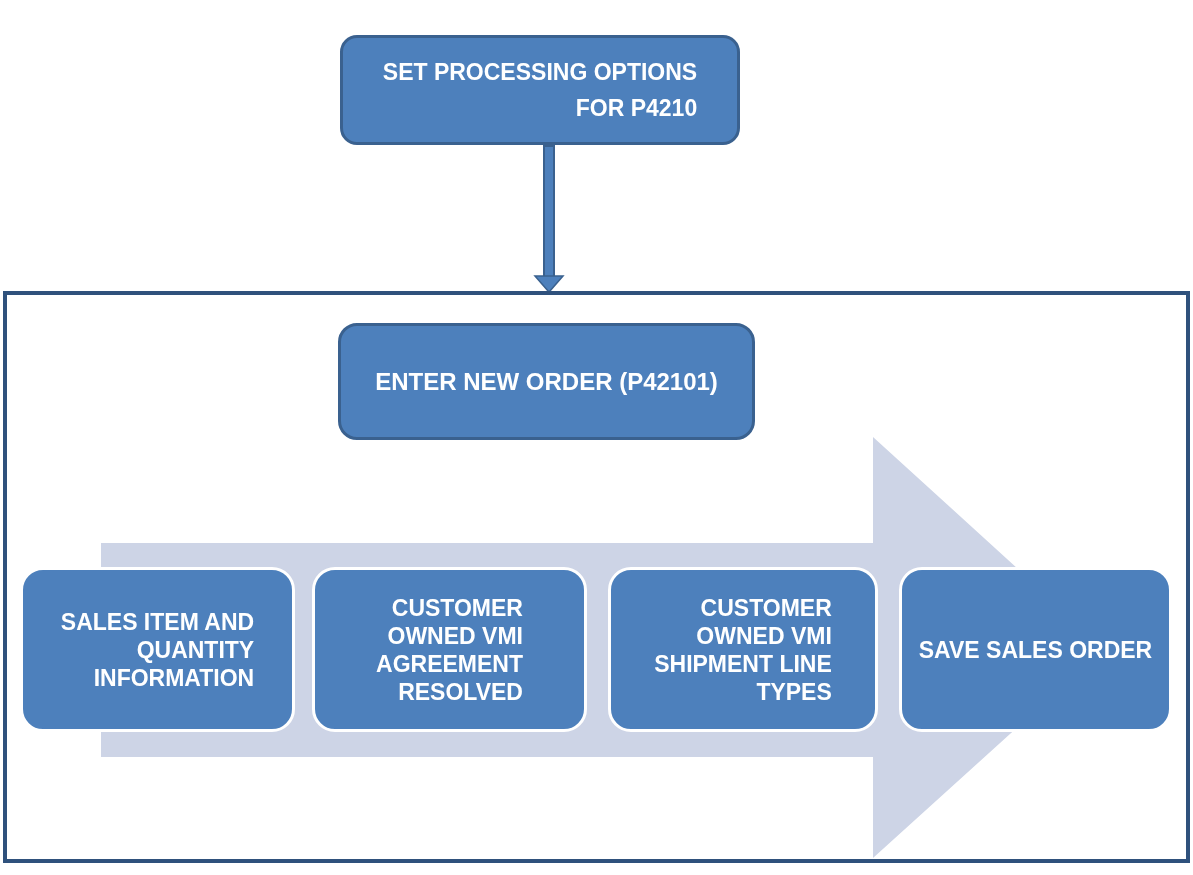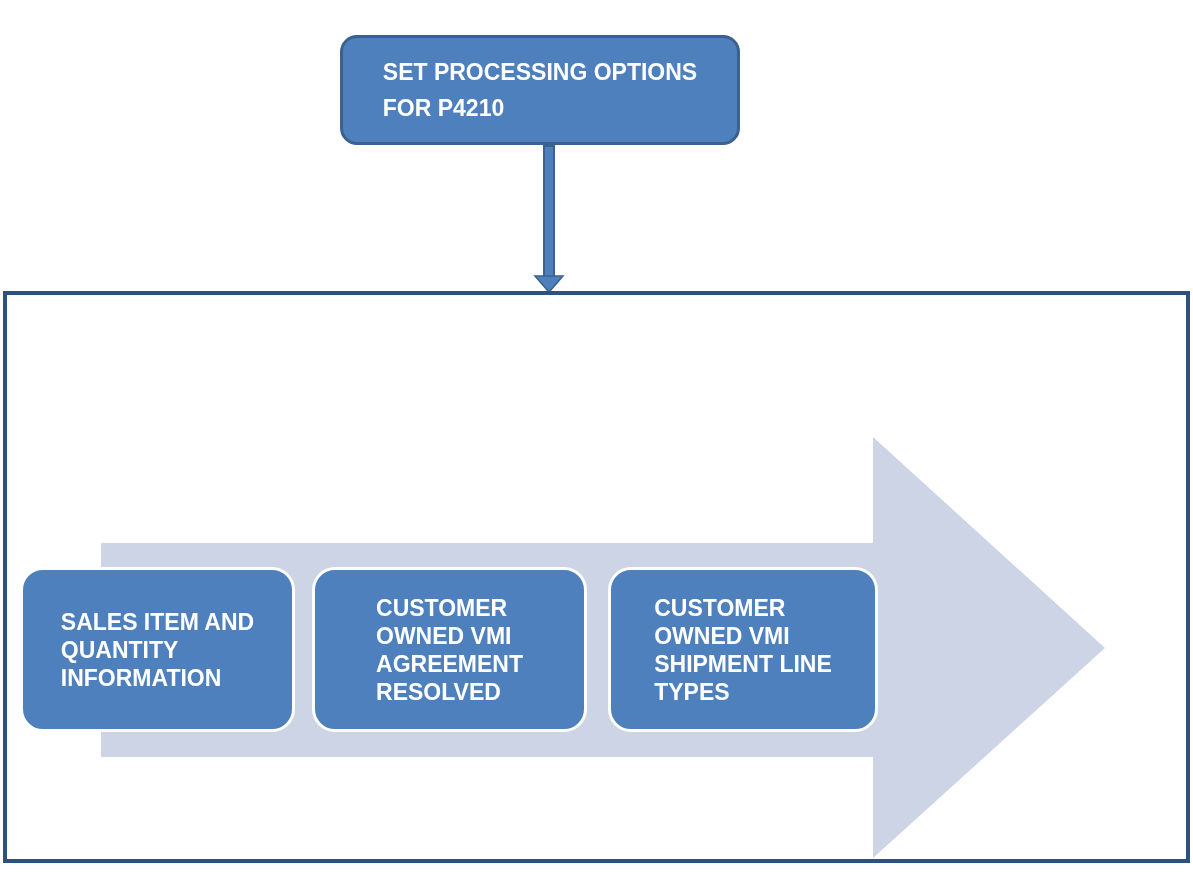--- a/index.html
+++ b/index.html
@@ -24,21 +24,21 @@
     pointer-events: none;
   }
   .flow-arrow-layer { z-index: 1; }
   .connector-layer  { z-index: 2; }
   .node {
     position: absolute;
     box-sizing: border-box;
     display: flex;
     align-items: center;
     justify-content: center;
-    text-align: left;
+    text-align: right;
     color: var(--text, #ffffff);
     font-weight: 700;
     background: var(--box-fill, #4d80bc);
     z-index: 3;
   }
   .node .label {
     white-space: pre-line;
   }
   .node-dark-border {
     border: 3px solid var(--box-border, #3a618f);
@@ -95,20 +95,23 @@
   <svg class="layer connector-layer" viewBox="0 0 1193 875">
     <rect x="544" y="146" width="10" height="131" fill="var(--connector-fill, #4d80bc)" stroke="var(--connector-stroke, #3a618f)" stroke-width="2"></rect>
     <polygon points="535,276 563,276 549,292" fill="var(--connector-fill, #4d80bc)" stroke="var(--connector-stroke, #3a618f)" stroke-width="1.5"></polygon>
   </svg>
 
   <div class="node node-dark-border node-top">
     <span class="label">SET PROCESSING OPTIONS
 FOR P4210</span>
   </div>
 
+  <div class="node node-dark-border node-order">
+    <span class="label">ENTER NEW ORDER (P42101)</span>
+  </div>
 
   <div class="node node-white-border node-step node-step-1">
     <span class="label">SALES ITEM AND
 QUANTITY
 INFORMATION</span>
   </div>
 
   <div class="node node-white-border node-step node-step-2">
     <span class="label">CUSTOMER
 OWNED VMI
@@ -116,16 +119,19 @@
 RESOLVED</span>
   </div>
 
   <div class="node node-white-border node-step node-step-3">
     <span class="label">CUSTOMER
 OWNED VMI
 SHIPMENT LINE
 TYPES</span>
   </div>
 
+  <div class="node node-white-border node-step node-step-4">
+    <span class="label">SAVE SALES ORDER</span>
+  </div>
 
   <div class="group-frame"></div>
 
 </div>
 
 </body></html>

